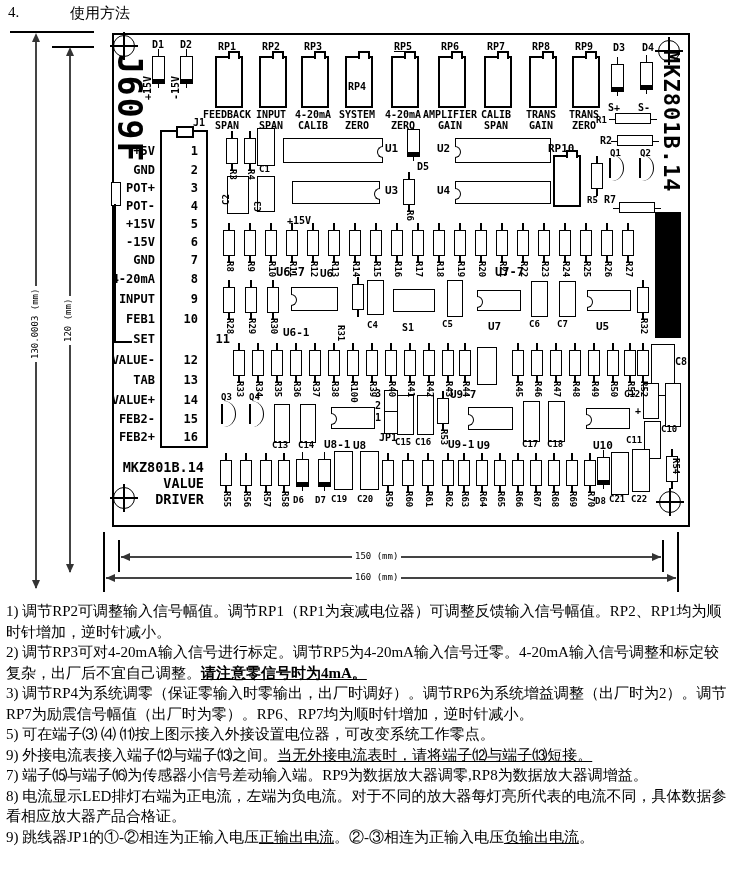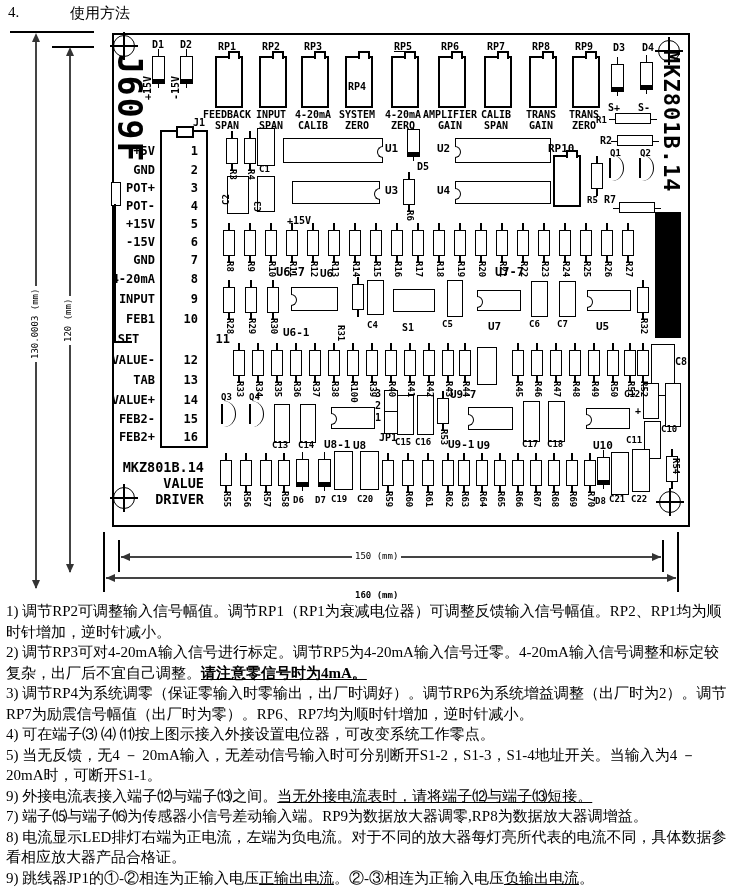--- a/index.html
+++ b/index.html
@@ -118,28 +118,27 @@
   <div class="tickv" style="left:677px;top:532px;height:60px;"></div>
   <div class="tickv" style="left:118px;top:540px;height:32px;"></div>
   <div class="tickv" style="left:662px;top:540px;height:32px;"></div>
   <div class="dimh" style="left:121px;top:556px;width:540px;"></div>
   <div class="dimh" style="left:106px;top:577px;width:570px;"></div>
   <div class="al" style="left:121px;top:553px;"></div>
   <div class="ar" style="left:652px;top:553px;"></div>
   <div class="al" style="left:106px;top:574px;"></div>
   <div class="ar" style="left:667px;top:574px;"></div>
   <div class="dimlab" style="left:352px;top:551px;">150 (mm)</div>
-  <div class="dimlab" style="left:352px;top:590px;font-weight:bold;">160 (mm)</div>
+  <div class="dimlab" style="left:352px;top:572px;">160 (mm)</div>
 
   <div id="instructions">
       <p><span>1) 调节RP2可调整输入信号幅值。调节RP1（RP1为衰减电位器）可调整反馈输入信号幅值。RP2、RP1均为顺时针增加，逆时针减小。</span></p>
       <p><span>2) 调节RP3可对4-20mA输入信号进行标定。调节RP5为4-20mA输入信号迁零。4-20mA输入信号调整和标定较复杂，出厂后不宜自己调整。</span><span class="bold ul">请注意零信号时为4mA。</span></p>
       <p><span>3) 调节RP4为系统调零（保证零输入时零输出，出厂时调好）。调节RP6为系统增益调整（出厂时为2）。调节RP7为励震信号幅值（出厂时为零）。RP6、RP7均为顺时针增加，逆时针减小。</span></p>
-      <p><span>4) 可在端子⑶ ⑷ ⑾按上图示接入外接设置电位器，可改变系统工作零点。</span></p>
-      <p><span>5) 当无反馈，无4 － 20mA输入，无差动信号输入时可分别断开S1-2，S1-3，S1-4地址开关。当输入为4 － 20mA时，可断开S1-1。</span></p>
+      <p><span>5) 可在端子⑶ ⑷ ⑾按上图示接入外接设置电位器，可改变系统工作零点。</span></p>
       <p><span>9) 外接电流表接入端子⑿与端子⒀之间。</span><span class="ul">当无外接电流表时，请将端子⑿与端子⒀短接。</span></p>
       <p><span>7) 端子⒂与端子⒃为传感器小信号差动输入端。RP9为数据放大器调零,RP8为数据放大器调增益。</span></p>
       <p><span>8) 电流显示LED排灯右端为正电流，左端为负电流。对于不同的放大器每灯亮所代表的电流不同，具体数据参看相应放大器产品合格证。</span></p>
       <p><span>9) 跳线器JP1的①-②相连为正输入电压</span><span class="ul">正输出电流</span><span>。②-③相连为正输入电压</span><span class="ul">负输出电流</span><span>。</span></p>
     </div>
 
 <div class="pot" style="left: 215px; top: 56px;"></div>
     <div class="t b10 ctr" style="left: 207px; top: 42px; width: 40px;">RP1</div>
     <div class="t b9 ctr" style="left: 193px; top: 110px; width: 68px;">FEEDBACK</div>
     <div class="t b9 ctr" style="left: 193px; top: 121px; width: 68px;">SPAN</div>
@@ -189,21 +188,21 @@
     <div class="t b12 right" style="left: 102px; top: 236px; width: 53px;">-15V</div>
     <div class="t b12 right" style="left: 180px; top: 254px; width: 18px;">7</div>
     <div class="t b12 right" style="left: 102px; top: 254px; width: 53px;">GND</div>
     <div class="t b12 right" style="left: 180px; top: 273px; width: 18px;">8</div>
     <div class="t b12 right" style="left: 102px; top: 273px; width: 53px;">4-20mA</div>
     <div class="t b12 right" style="left: 180px; top: 293px; width: 18px;">9</div>
     <div class="t b12 right" style="left: 102px; top: 293px; width: 53px;">INPUT</div>
     <div class="t b12 right" style="left: 180px; top: 313px; width: 18px;">10</div>
     <div class="t b12 right" style="left: 102px; top: 313px; width: 53px;">FEB1</div>
     <div class="t b12 right" style="left: 180px; top: 333px; width: 18px; margin-left: 32px;">11</div>
-    <div class="t b12 right" style="left: 102px; top: 333px; width: 53px; text-align: center;">SET</div>
+    <div class="t b12 right" style="left: 102px; top: 333px; width: 53px;">SET</div>
     <div class="t b12 right" style="left: 180px; top: 354px; width: 18px;">12</div>
     <div class="t b12 right" style="left: 102px; top: 354px; width: 53px;">VALUE-</div>
     <div class="t b12 right" style="left: 180px; top: 374px; width: 18px;">13</div>
     <div class="t b12 right" style="left: 102px; top: 374px; width: 53px;">TAB</div>
     <div class="t b12 right" style="left: 180px; top: 394px; width: 18px;">14</div>
     <div class="t b12 right" style="left: 102px; top: 394px; width: 53px;">VALUE+</div>
     <div class="t b12 right" style="left: 180px; top: 413px; width: 18px;">15</div>
     <div class="t b12 right" style="left: 102px; top: 413px; width: 53px;">FEB2-</div>
     <div class="t b12 right" style="left: 180px; top: 431px; width: 18px;">16</div>
     <div class="t b12 right" style="left: 102px; top: 431px; width: 53px;">FEB2+</div>

